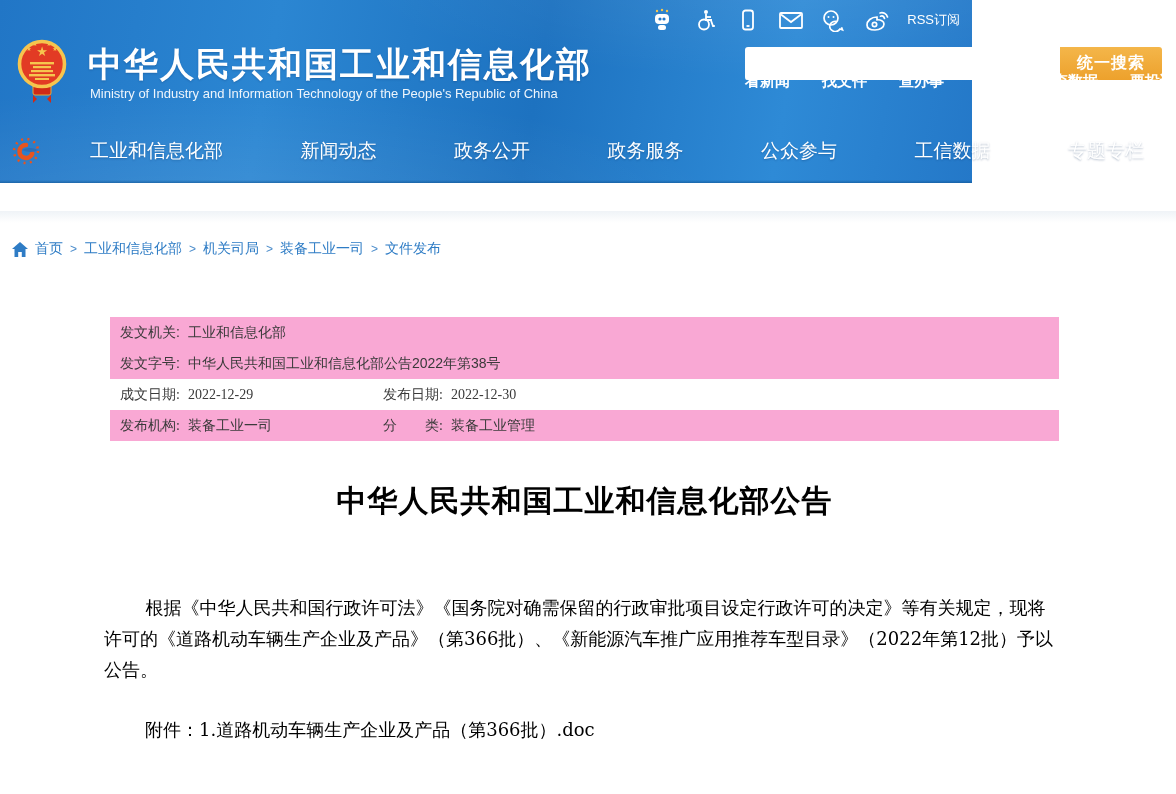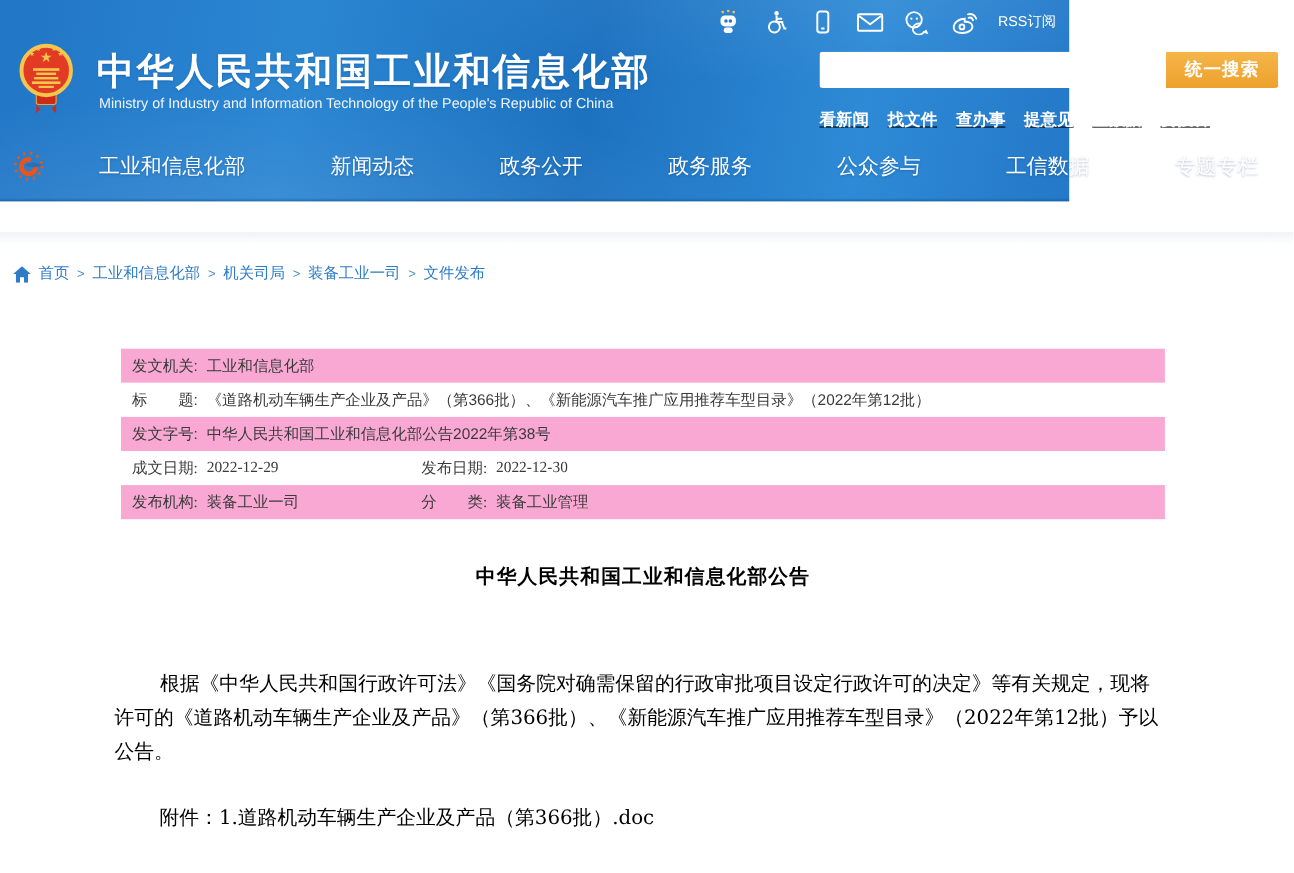--- a/index.html
+++ b/index.html
@@ -27,21 +27,21 @@
   .site-title { position:absolute; left:88px; top:42px; color:#fff; font-size:34px;
     font-weight:bold; letter-spacing:2px; text-shadow:0 1px 2px rgba(0,40,90,.25); white-space:nowrap; }
   .site-subtitle { position:absolute; left:90px; top:86px; color:#eef5fc; font-size:13px; white-space:nowrap; }
 
   .search-box { position:absolute; left:745px; top:47px; width:417px; height:33px;
     display:flex; border-radius:3px; overflow:hidden; }
   .search-input { flex:1; border:none; outline:none; background:#fff; padding:0 10px; font-size:14px; }
   .search-btn { width:102px; border:none; cursor:pointer; background:linear-gradient(180deg,#f4b64a,#eda12c);
     color:#fff; font-size:16px; font-weight:bold; letter-spacing:1px; }
 
-  .quick-links { position:absolute; left:745px; top:100px; display:flex; gap:17px;text-decoration:underline; }
+  .quick-links { position:absolute; left:745px; top:72px; display:flex; gap:32px; }
   .quick-link { color:#fff; font-size:15px; font-weight:700; cursor:pointer; white-space:nowrap; }
 
   .main-nav { position:absolute; top:118px; left:0; width:1176px; height:65px;
     display:flex; align-items:center; }
   .nav-logo { margin-left:10px; width:34px; height:34px; flex:0 0 auto; cursor:pointer; }
   .nav-items { flex:1; display:flex; justify-content:space-between; padding:0 32px 0 46px; }
   .nav-item { color:#fff; font-size:19px; cursor:pointer; white-space:nowrap;
     text-shadow:0 1px 2px rgba(0,40,90,.3); }
 
   
@@ -56,21 +56,21 @@
   .content { width:949px; margin:61px 0 0 110px; }
 
   .meta-table { width:949px; font-size:14px; color:#3a3a3a; }
   .meta-row { display:flex; align-items:center; height:31px; padding-left:10px; background:#fff; }
   .meta-row.gray { background:#f9a8d4; }
   .meta-cell { display:flex; align-items:center;font-family:Liberation Serif, serif; }
   .meta-cell.fixed { width:263px; }
   .meta-label { white-space:pre; }
   .meta-value { margin-left:8px; white-space:nowrap; overflow:hidden; }
 
-  .doc-title { margin-top:40px; text-align:center; font-size:18px; font-weight:bold;
+  .doc-title { margin-top:40px; text-align:center; font-size:30px; font-weight:bold;
     color:#000; letter-spacing:1px; }
   .doc-issue { margin-top:46px; text-align:center; font-size:16px; color:#000; white-space:pre; }
 
   .doc-body { margin:70px 0 4px -6px; width:956px; font-family:"DejaVu Serif","Liberation Serif",serif;
     font-size:18px; line-height:31px; color:#000; text-indent:2.3em; }
 
   .attachments { margin-top:30px; font-family:"DejaVu Serif","Liberation Serif",serif;
     font-size:18px; line-height:30px; color:#000; }
   .attachment-line1 { margin-left:35px; cursor:pointer; }
 </style>
@@ -205,24 +205,20 @@
   </div>
 </div>
 
 <div class="content">
 
   <div class="meta-table">
     <div class="meta-row gray">
       <span class="meta-label">发文机关:</span>
       <span class="meta-value">工业和信息化部</span>
     </div>
-    <div class="meta-row">
-      <span class="meta-label">标　　题:</span>
-      <span class="meta-value">《道路机动车辆生产企业及产品》（第366批）、《新能源汽车推广应用推荐车型目录》（2022年第12批）</span>
-    </div>
     <div class="meta-row gray">
       <span class="meta-label">发文字号:</span>
       <span class="meta-value">中华人民共和国工业和信息化部公告2022年第38号</span>
     </div>
     <div class="meta-row">
       <span class="meta-cell fixed">
         <span class="meta-label">成文日期:</span>
         <span class="meta-value">2022-12-29</span>
       </span>
       <span class="meta-cell">

